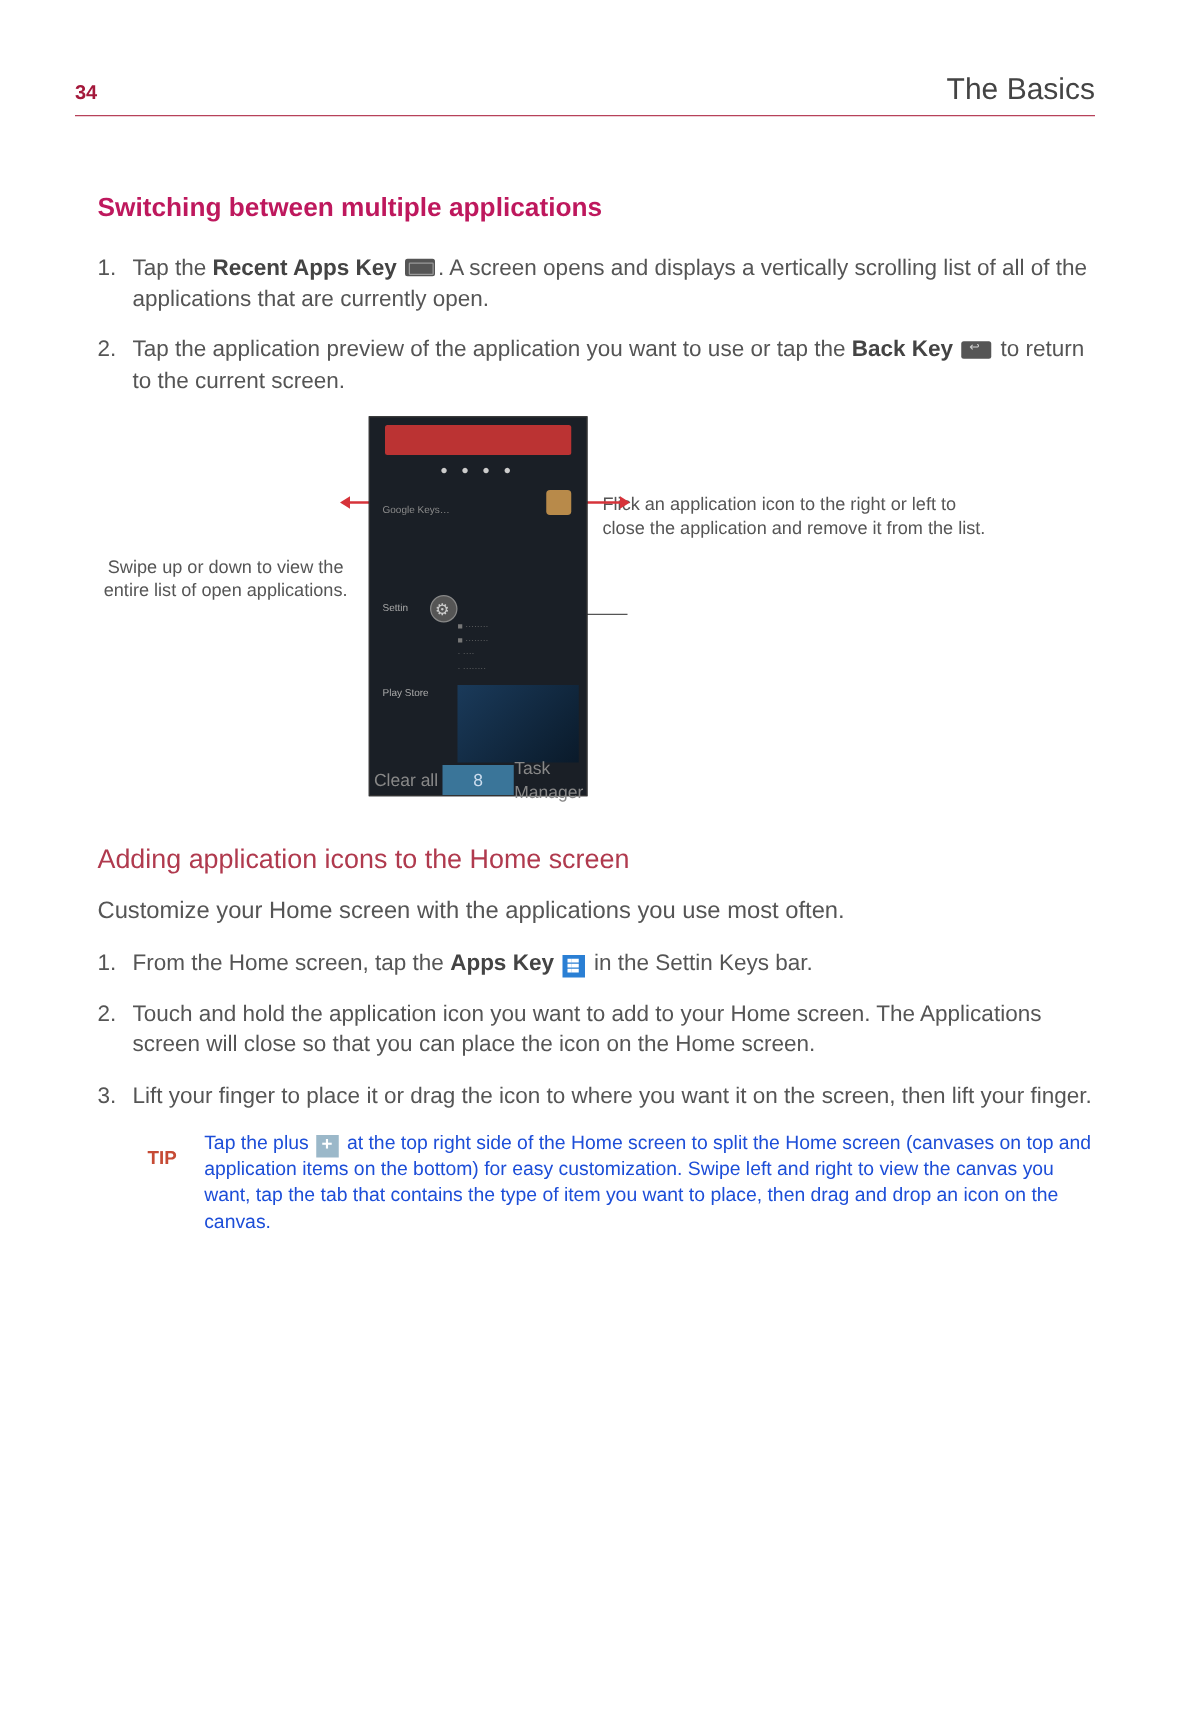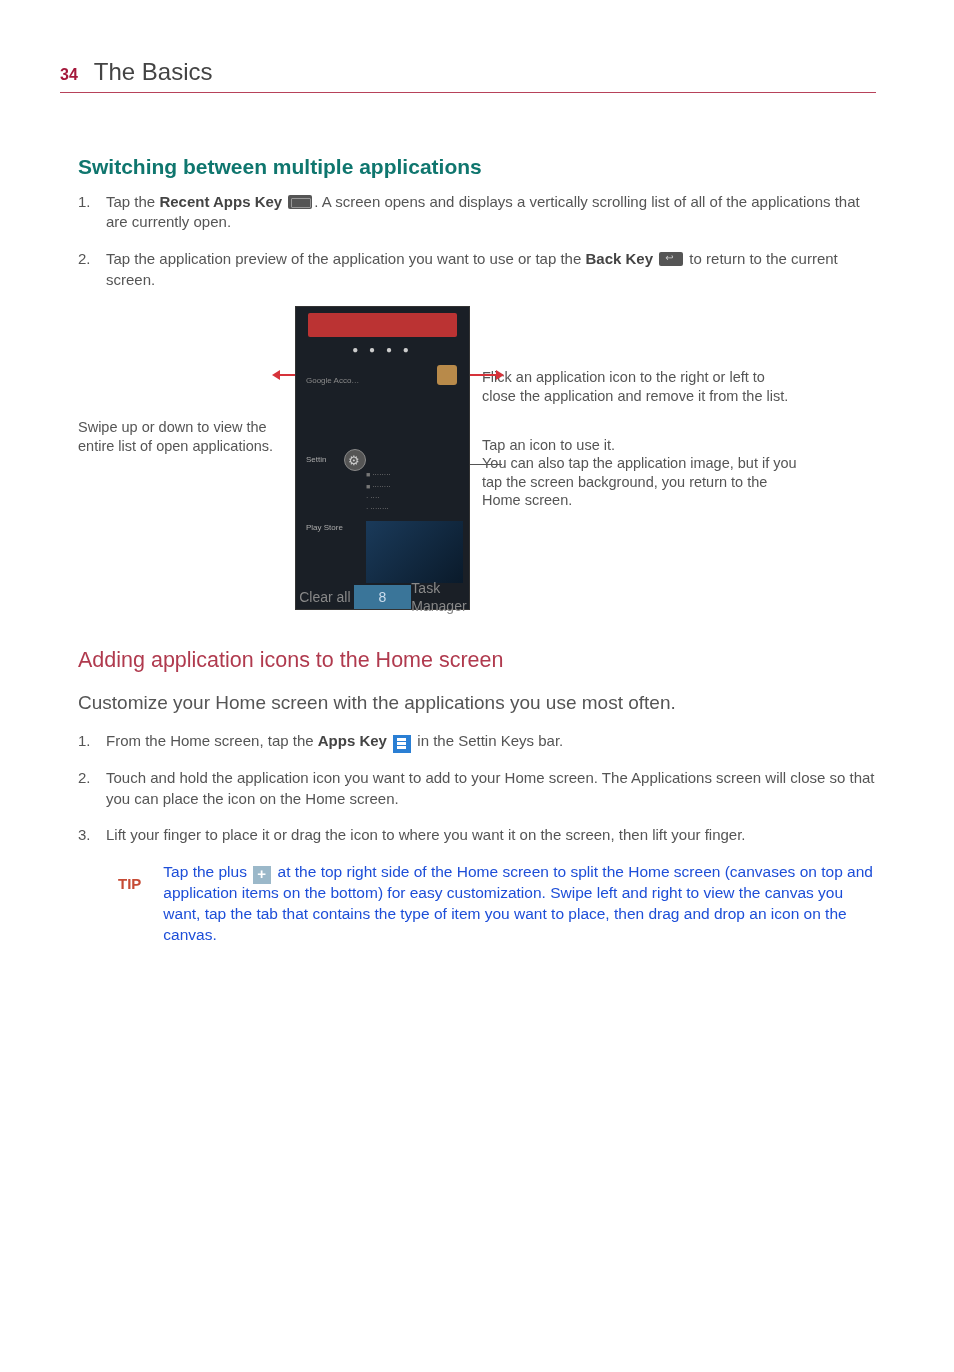--- a/index.html
+++ b/index.html
@@ -14,36 +14,37 @@
       line-height: 1.35;
       position: relative;
     }
     .header-row {
       display: flex;
       align-items: baseline;
       gap: 16px;
       border-bottom: 1.5px solid #b7425a;
       padding-bottom: 4px;
       margin-bottom: 60px;
+      justify-content: space-between;
     }
     .page-num {
       color: #a4183b;
       font-weight: bold;
       font-size: 16px;
     }
     .chapter {
       color: #444;
       font-size: 24px;
       font-weight: 300;
     }
     .section-h {
       font-weight: bold;
-      color: #0f766e;
+      color: #be185d;
       font-size: 21px;
-      margin-bottom: 10px;
+      margin-bottom: 20px;
       margin-left: 18px;
     }
     .section-h-red {
       color: #b03a4e;
       font-size: 21.5px;
       font-weight: 400;
       margin-top: 36px;
       margin-bottom: 14px;
       margin-left: 18px;
     }
@@ -52,21 +53,21 @@
       list-style: none;
       counter-reset: step;
       margin-left: 18px;
       margin-bottom: 12px;
     }
     ol.steps > li {
       counter-increment: step;
       position: relative;
       padding-left: 28px;
       margin-bottom: 16px;
-      font-size: 15px;
+      font-size: 18px;
       line-height: 1.38;
     }
     ol.steps > li::before {
       content: counter(step) ".";
       position: absolute;
       left: 0;
       color: #555;
     }
     .bold-inline { font-weight: bold; color: #444; }
     .inline-icon {
@@ -97,21 +98,21 @@
       align-items: flex-start;
       gap: 12px;
       margin: 6px 0 10px 18px;
       position: relative;
     }
     .fig-left {
       width: 205px;
       font-size: 14.5px;
       line-height: 1.3;
       padding-top: 112px;
-      text-align: left;
+      text-align: center;
       color: #555;
     }
     .phone {
       width: 175px;
       height: 304px;
       background: #1a1f26;
       border: 1px solid #333;
       position: relative;
       flex-shrink: 0;
     }
@@ -214,41 +215,37 @@
   <div class="arrow-h right-arr"></div>
   <div class="arrow-v"></div>
   <div class="line-to l1"></div>
 
   <div class="fig-left">Swipe up or down to view the entire list of open applications.</div>
 
   <div class="phone">
     <div class="phone-top"></div>
     <div class="phone-dots">● ● ● ●</div>
     <div class="phone-item1">
-      <span class="lbl">Google Acco…</span>
+      <span class="lbl">Google Keys…</span>
       <span class="ic"></span>
     </div>
     <div class="phone-sett">Settin</div>
     <div class="phone-gear"></div>
     <div class="phone-list">■ ········<br>■ ········<br>· ····<br>· ········</div>
     <div class="phone-play">Play Store</div>
     <div class="phone-play-img"></div>
     <div class="phone-bottom">
       <div>Clear all</div>
       <div class="center">8</div>
       <div>Task Manager</div>
     </div>
   </div>
 
   <div class="fig-right">
     <div class="cap">Flick an application icon to the right or left to close the application and remove it from the list.</div>
-    <div>
-      <span>Tap an icon to use it.</span><br>
-      <span>You can also tap the application image, but if you tap the screen background, you return to the Home screen.</span>
-    </div>
   </div>
 </div>
 
 <div class="section-h-red">Adding application icons to the Home screen</div>
 
 <p class="body">Customize your Home screen with the applications you use most often.</p>
 
 <ol class="steps">
   <li>
     <span>From the Home screen, tap the </span><span class="bold-inline">Apps Key </span><span class="inline-icon apps-key"></span><span> in the Settin Keys bar.</span>

